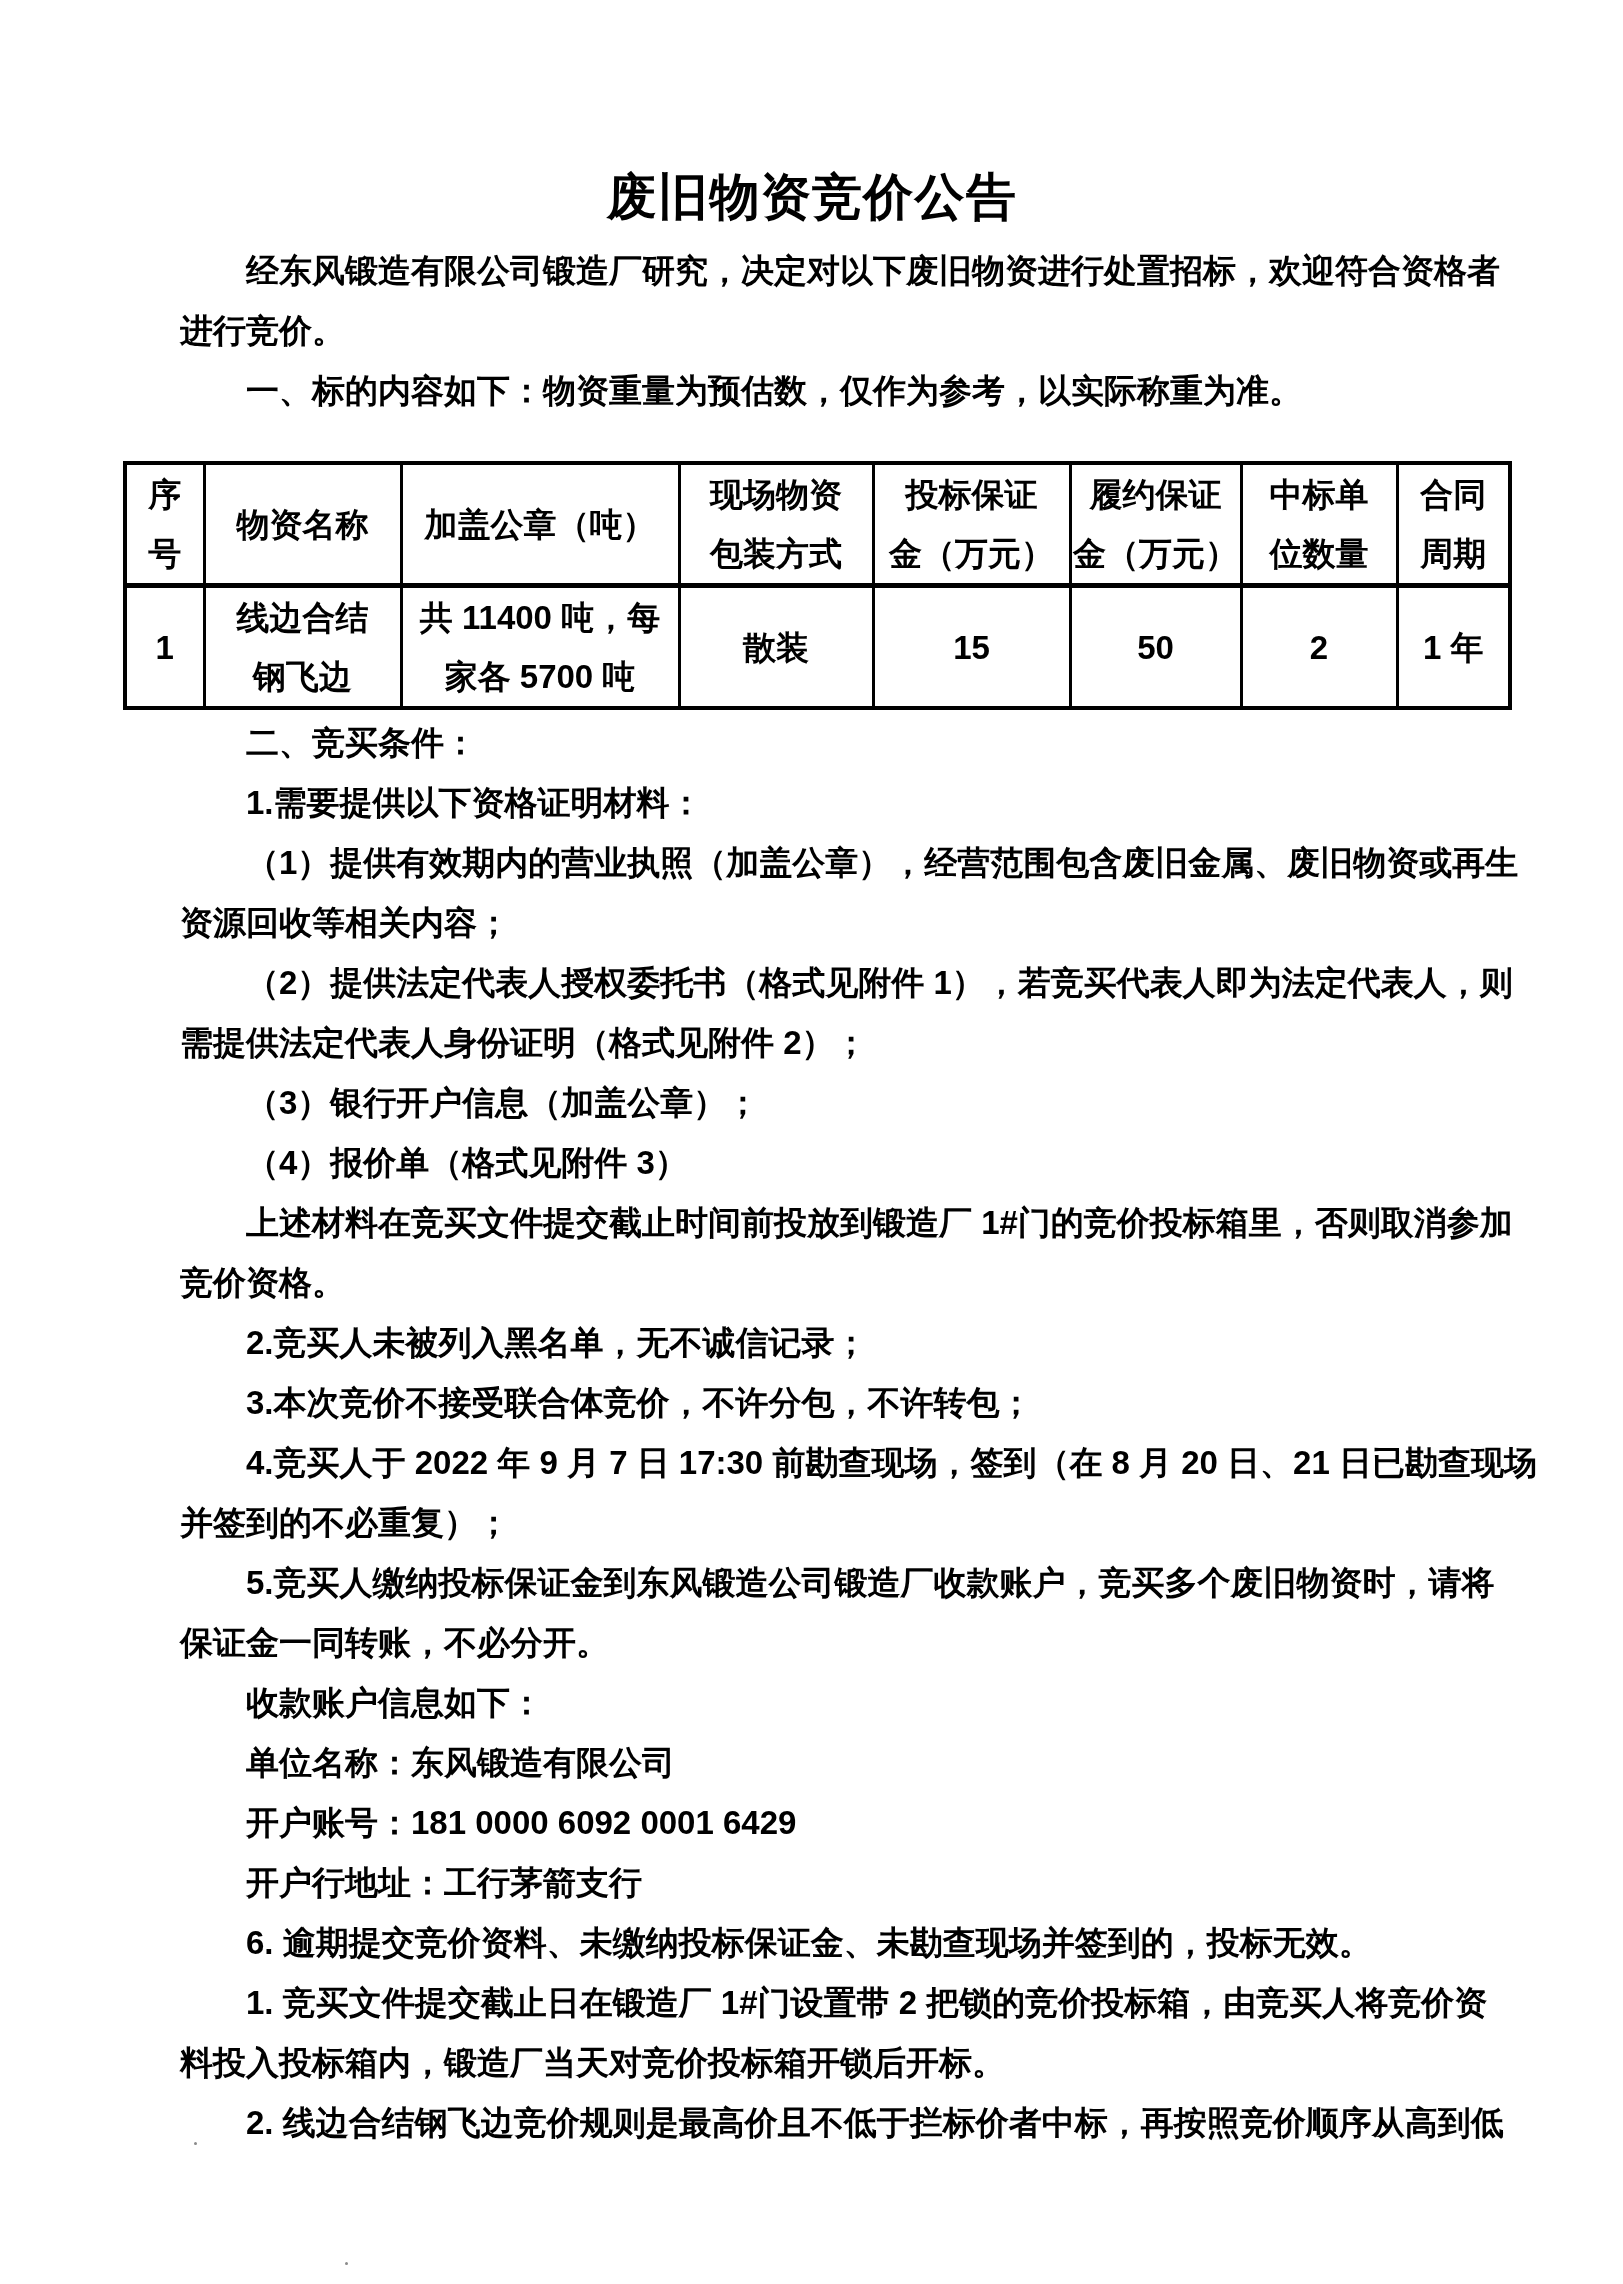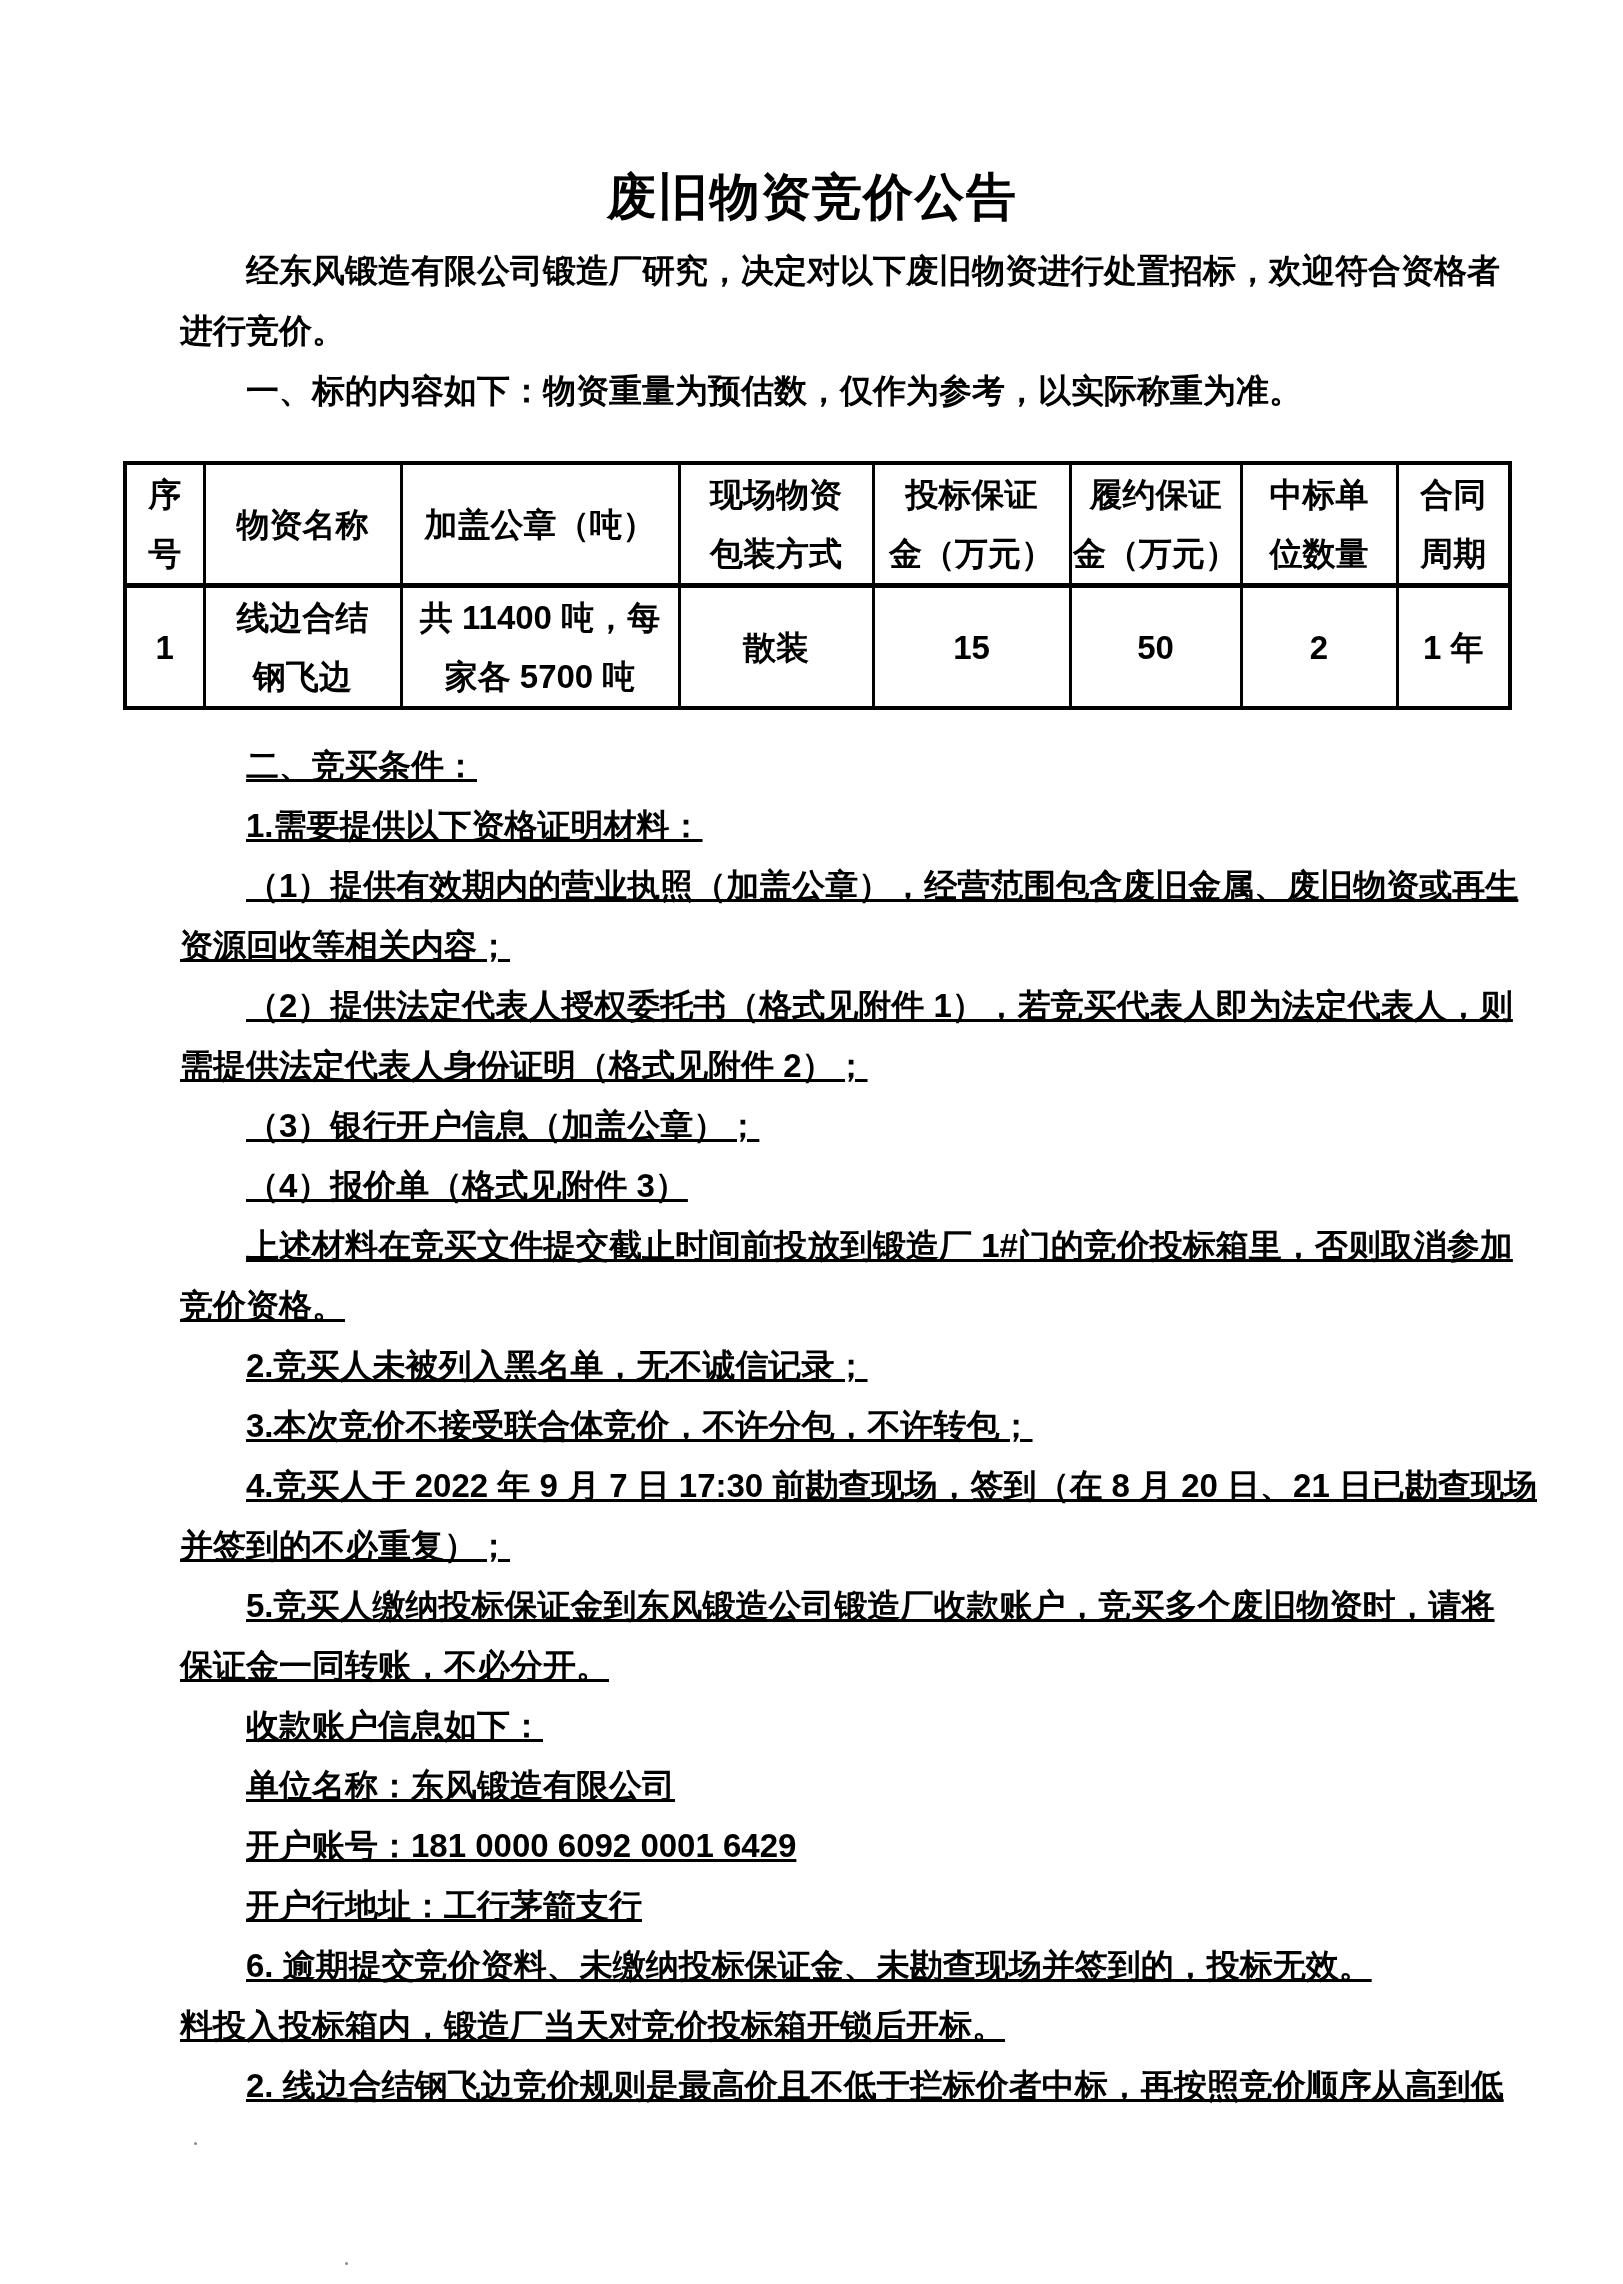--- a/index.html
+++ b/index.html
@@ -19,21 +19,21 @@
     left:0;
     width:100%;
     margin:0;
     text-align:center;
     font-size:50px;
     font-weight:700;
     letter-spacing:1.3px;
   }
   .text-block{position:absolute;left:151px;width:1326px;}
   .intro{top:241px;}
-  .body-text{top:736px;text-decoration:underline;}
+  .body-text{top:713px;}
   .line{
     height:60px;
     line-height:60px;
     font-size:33px;
     white-space:nowrap;
     margin-left:29px;
   }
   .line.indent{padding-left:66px;}
   .bid-table{
     position:absolute;
@@ -131,19 +131,20 @@
       <div class="line indent">3.本次竞价不接受联合体竞价，不许分包，不许转包；</div>
       <div class="line indent">4.竞买人于 2022 年 9 月 7 日 17:30 前勘查现场，签到（在 8 月 20 日、21 日已勘查现场</div>
       <div class="line">并签到的不必重复）；</div>
       <div class="line indent">5.竞买人缴纳投标保证金到东风锻造公司锻造厂收款账户，竞买多个废旧物资时，请将</div>
       <div class="line">保证金一同转账，不必分开。</div>
       <div class="line indent">收款账户信息如下：</div>
       <div class="line indent">单位名称：东风锻造有限公司</div>
       <div class="line indent">开户账号：181 0000 6092 0001 6429</div>
       <div class="line indent">开户行地址：工行茅箭支行</div>
       <div class="line indent">6. 逾期提交竞价资料、未缴纳投标保证金、未勘查现场并签到的，投标无效。</div>
+      <div class="line indent">1. 竞买文件提交截止日在锻造厂 1#门设置带 2 把锁的竞价投标箱，由竞买人将竞价资</div>
       <div class="line">料投入投标箱内，锻造厂当天对竞价投标箱开锁后开标。</div>
       <div class="line indent">2. 线边合结钢飞边竞价规则是最高价且不低于拦标价者中标，再按照竞价顺序从高到低</div>
     </div>
   <div class="speck speck-1"></div>
   <div class="speck speck-2"></div>
 </div>
 
 
 </body></html>

